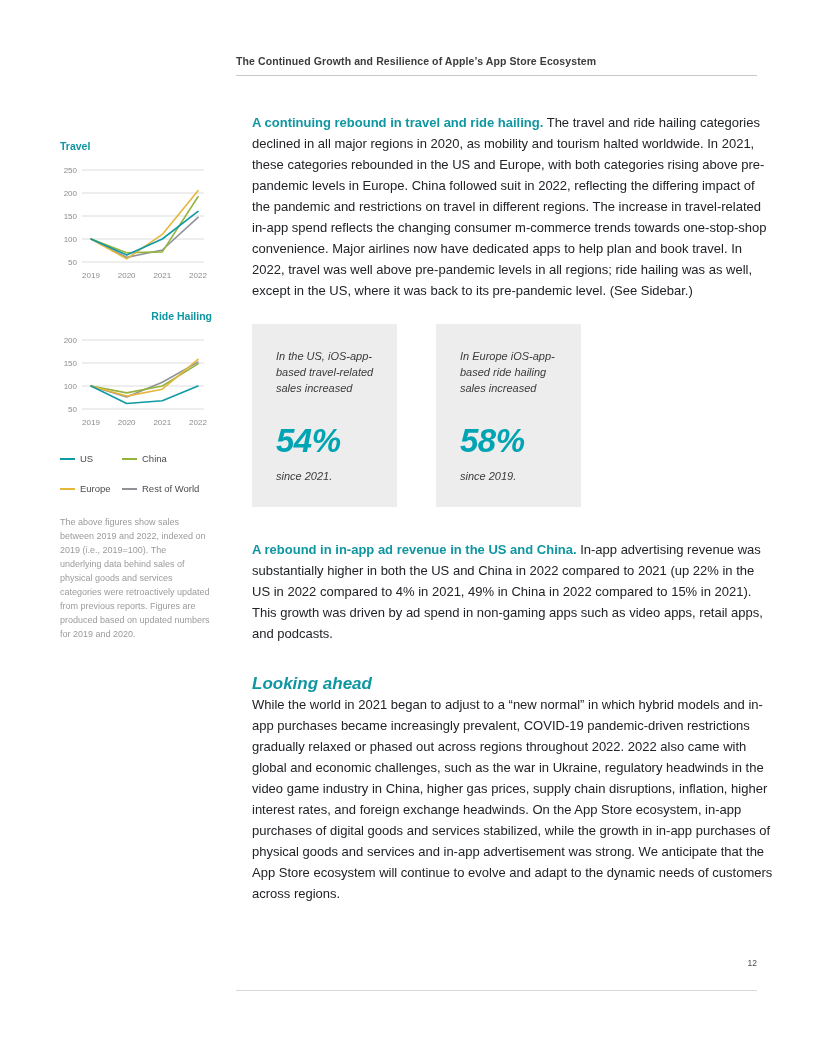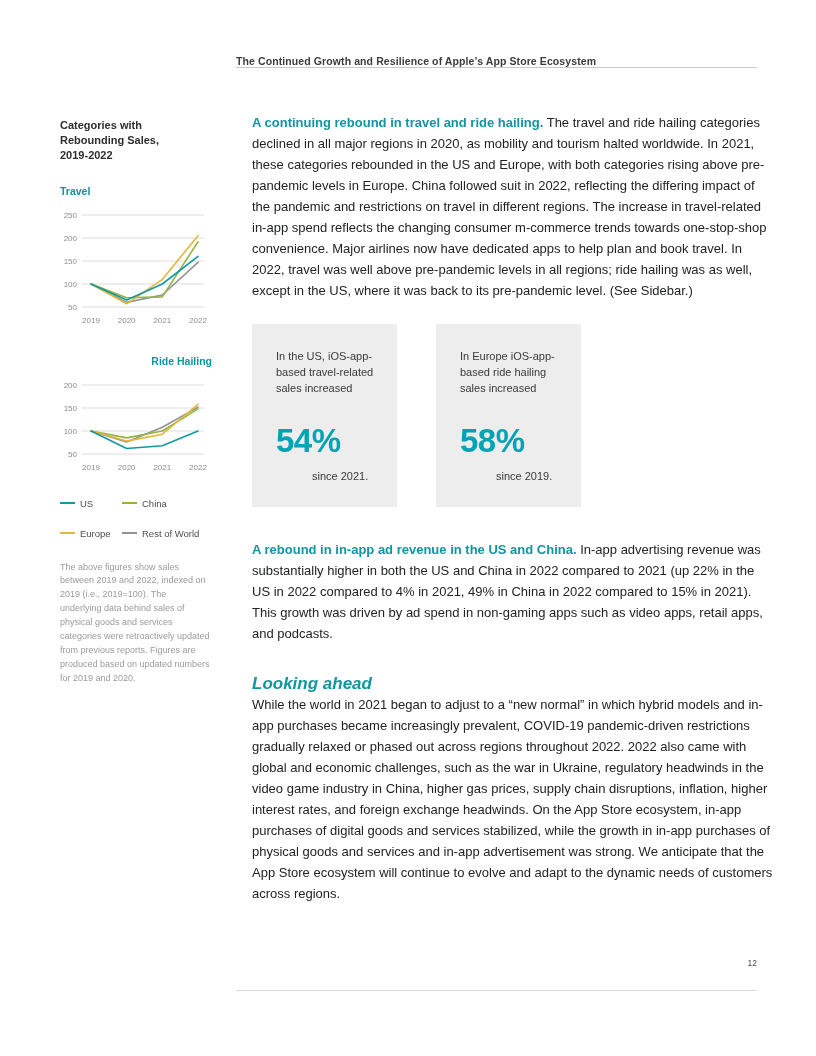--- a/index.html
+++ b/index.html
@@ -2,63 +2,62 @@
 <html><head>
 <meta charset="utf-8">
 <style>
   html,body { margin:0; padding:0; background:#ffffff; }
   .page {
     position:relative; width:816px; height:1056px; background:#ffffff;
     font-family:"Liberation Sans", sans-serif; color:#212327; overflow:hidden;
   }
 
   
-  .header { position:absolute; left:236px; top:55px; width:521px; border-bottom:1px solid #c9c9c9; padding-bottom:0; }
+  .header { position:absolute; left:236px; top:55px; width:521px; border-bottom:1px solid #c9c9c9; padding-bottom:8px; }
   .header-title { font-size:10.5px; font-weight:700; color:#3c3c3c; letter-spacing:0.1px; }
 
   
   .sidebar { position:absolute; left:60px; top:118px; width:152px; }
   .sidebar-title { font-size:11px; font-weight:700; color:#2e2e2e; line-height:1.35; width:112px; }
   .chart-label { margin-top:22px; font-size:10.5px; font-weight:700; color:#0f96a1; }
   .chart-label.second { margin-top:26px;text-align:right; }
   .chart-svg { margin-top:10px; display:block; }
   .tick-label { font-family:"Liberation Sans", sans-serif; font-size:8px; fill:#8c8c8c; }
   .legend { margin-top:22px; display:grid; grid-template-columns:62px auto; row-gap:19px; font-size:9.5px; color:#4c4c4c; }
   .legend-item { display:flex; align-items:center; gap:5px; }
   .legend-swatch { width:15px; height:2px; display:inline-block; flex:0 0 auto; }
   .footnote { margin-top:22px; font-size:9px; color:#9b9b9b; line-height:1.55; width:150px; }
 
   
   .main { position:absolute; left:252px; top:112px; width:521px; }
   .para { font-size:13px; line-height:21px; margin:0; color:#212327; }
   .lead { color:#0f96a1; font-weight:700; }
   .stat-row { display:flex; gap:39px; margin-top:23px; }
-  .stat-box { width:145px; height:183px; background:#ededee; box-sizing:border-box; padding:25px 12px 0 24px; }
+  .stat-box { width:145px; height:183px; background:#ededee; box-sizing:border-box; padding:25px 12px 0 24px;font-style:italic; }
   .stat-desc { font-size:11px; line-height:1.45; color:#3a3a3a; }
   .stat-value { font-size:33px; font-weight:700; color:#00a4b2; margin-top:25px; letter-spacing:-0.5px; }
-  .stat-note { font-size:11px; color:#3a3a3a; margin-top:10px;margin-left:36px; }
+  .stat-note { font-size:11px; color:#3a3a3a; margin-top:10px; }
   .para-2 { margin-top:32px; }
   .subheading { font-size:17px; font-style:italic; font-weight:700; color:#0f96a1; margin:30px 0 0 0; }
   .para-3 { }
 
   
   .bottom-rule { position:absolute; left:236px; top:990px; width:521px; height:0; border-top:1px solid #d8d8d8; }
   .page-number { position:absolute; left:236px; top:958px; width:521px; text-align:right; font-size:8.5px; color:#4c4c4c; }
 </style>
 </head>
 <body>
 
 <div class="page">
 
   <div class="header">
     <div class="header-title">The Continued Growth and Resilience of Apple’s App Store Ecosystem</div>
   </div>
 
   <aside class="sidebar">
-    <div class="sidebar-title">Categories with Rebounding Sales, 2019-2022</div>
 
     <div class="chart-label">Travel</div>
     <svg class="chart-svg" viewBox="0 0 152 122" width="152" height="122">
         <line x1="22" x2="144" y1="8" y2="8" stroke="#dcdcdc" stroke-width="1"></line>
         <text x="17" y="10.5" text-anchor="end" class="tick-label">250</text>
         <line x1="22" x2="144" y1="31" y2="31" stroke="#dcdcdc" stroke-width="1"></line>
         <text x="17" y="33.5" text-anchor="end" class="tick-label">200</text>
         <line x1="22" x2="144" y1="54" y2="54" stroke="#dcdcdc" stroke-width="1"></line>
         <text x="17" y="56.5" text-anchor="end" class="tick-label">150</text>
         <line x1="22" x2="144" y1="77" y2="77" stroke="#dcdcdc" stroke-width="1"></line>

